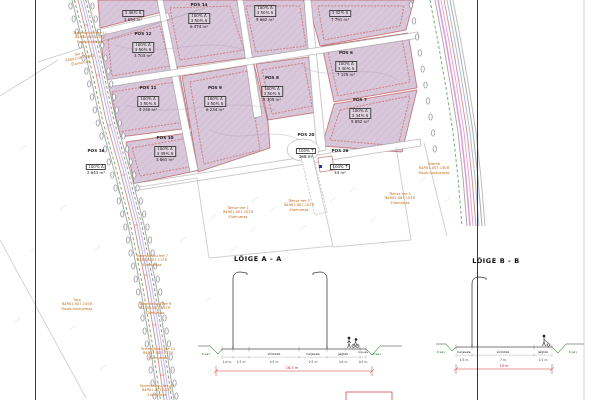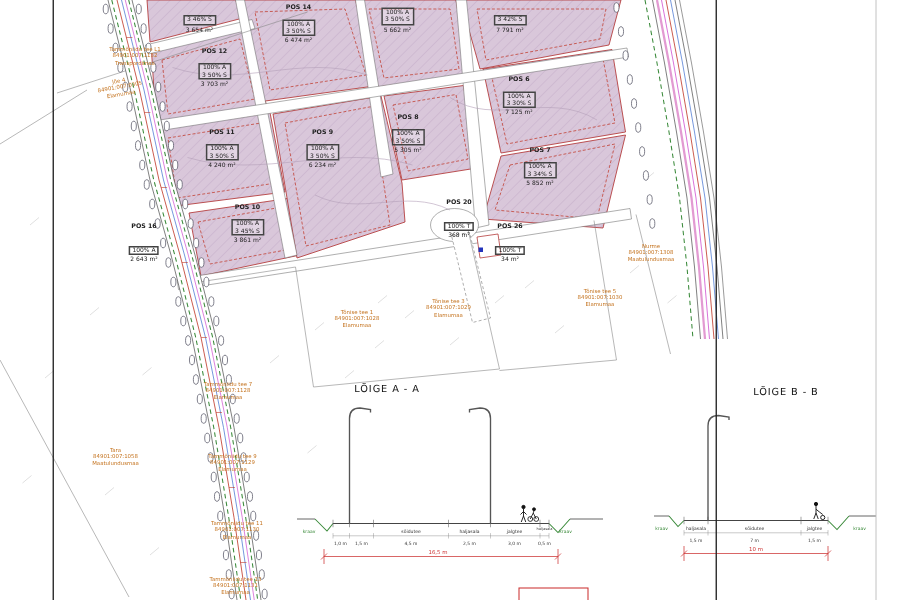--- a/index.html
+++ b/index.html
@@ -4,21 +4,21 @@
 <style>
   html,body{margin:0;padding:0;width:600px;height:400px;background:#fff;overflow:hidden;
     font-family:"DejaVu Sans",sans-serif;position:relative}
   svg{position:absolute;left:0;top:0}
   .lbl{position:absolute;transform:translateX(-50%);text-align:center;color:#222;line-height:1.1;z-index:5}
   .lbl .nm{font-size:4.2px;font-weight:bold;white-space:nowrap}
   .lbl .bx{display:inline-block;border:0.5px solid #444;padding:0 1.5px;font-size:4px;line-height:1.15;white-space:nowrap;background:rgba(255,255,255,0.25)}
   .lbl .ar{font-size:4px;white-space:nowrap}
   .cad{position:absolute;transform:translateX(-50%);text-align:center;color:#c4731f;font-size:3.6px;line-height:1.2;z-index:4;white-space:nowrap}
   .cad span{display:block}
-  .sec-title{position:absolute;transform:translateX(-50%);font-size:6.5px;font-weight:normal;letter-spacing:.6px;color:#111;z-index:5;white-space:nowrap}
+  .sec-title{position:absolute;transform:translateX(-50%);font-size:6.5px;font-weight:bold;letter-spacing:.6px;color:#111;z-index:5;white-space:nowrap}
   .segname{position:absolute;transform:translateX(-50%);font-size:3px;color:#333;z-index:5;white-space:nowrap}
   .segname.green{color:#3a8a3a}
   .segdim{position:absolute;transform:translateX(-50%);font-size:3px;color:#333;z-index:5;white-space:nowrap}
   .totaldim{position:absolute;transform:translateX(-50%);font-size:3.6px;color:#cc3333;z-index:5;white-space:nowrap}
 </style>
 </head>
 <body>
 
 <svg width="600" height="400" viewBox="0 0 600 400">
   <defs>
@@ -382,21 +382,21 @@
     <span>84901:007:1030</span>
     <span>Elamumaa</span>
 </div>
 <div class="cad" style="left:434px;top:162px">
   <span>Nurme</span>
     <span>84901:007:1308</span>
     <span>Maatulundusmaa</span>
 </div>
 
 <div class="sec-title" style="left:258px;top:255px">LÕIGE A - A</div>
-<div class="sec-title" style="left:524px;top:257px">LÕIGE B - B</div>
+<div class="sec-title" style="left:496px;top:257px">LÕIGE B - B</div>
 
 <div class="segname green" style="left:206px;top:351.5px">kraav</div>
 <div class="segname" style="left:274px;top:351.5px">sõidutee</div>
 <div class="segname" style="left:313px;top:351.5px">haljasala</div>
 <div class="segname" style="left:343px;top:351.5px">jalgtee</div>
 <div class="segname" style="left:363px;top:351.2px;font-size:2.4px">haljasala</div>
 <div class="segname green" style="left:377px;top:351.5px">kraav</div>
 <div class="segdim" style="left:227px;top:359.5px">1,0 m</div>
 <div class="segdim" style="left:241px;top:359.5px">1,5 m</div>
 <div class="segdim" style="left:274px;top:359.5px">4,5 m</div>

